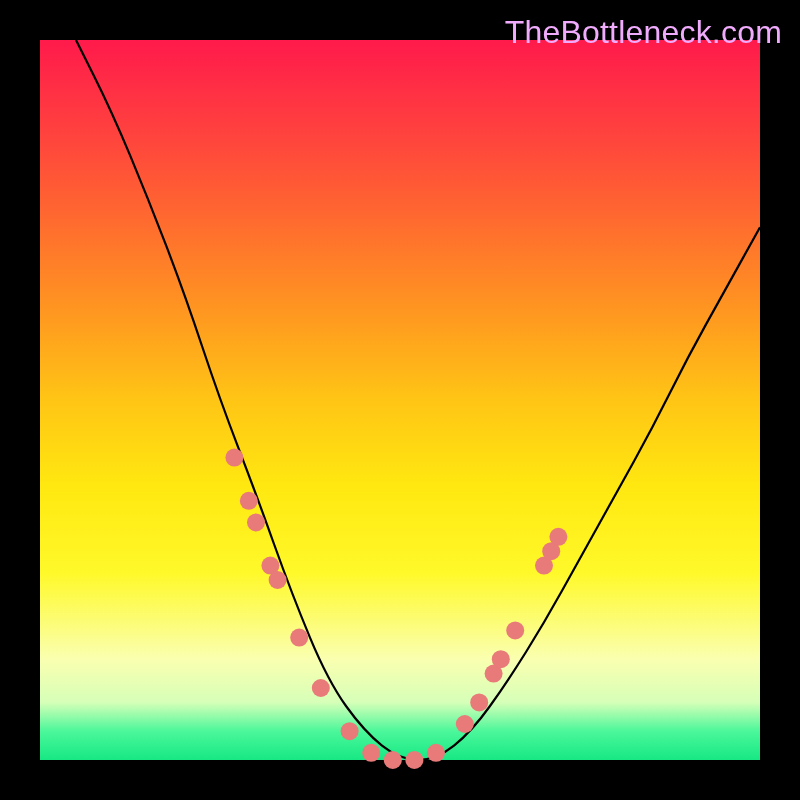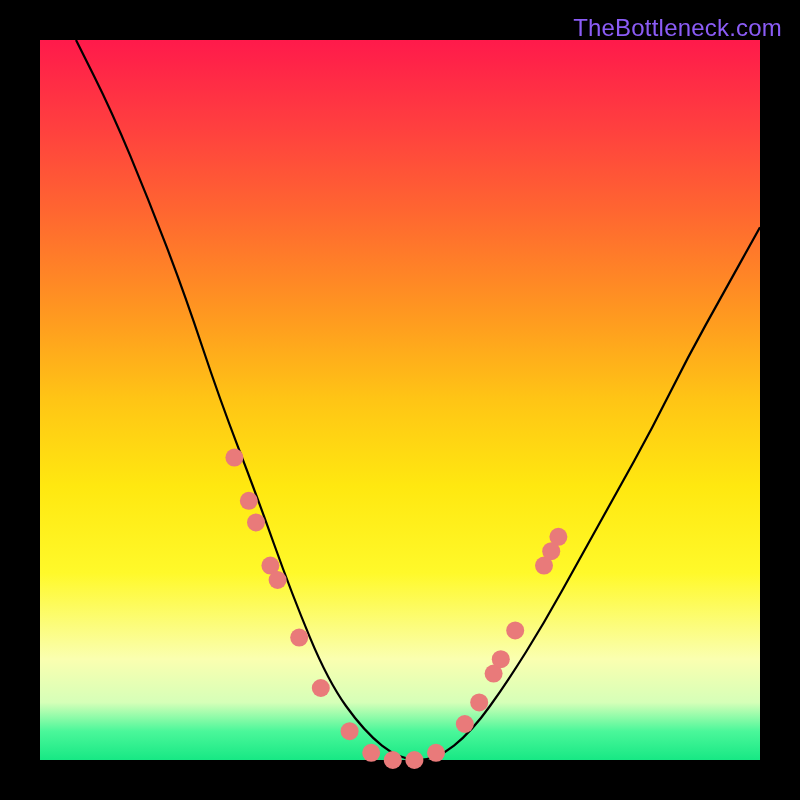--- a/index.html
+++ b/index.html
@@ -36,22 +36,22 @@
       #faffb0 86%,
       #d6ffb8 92%,
       #4bf79a 96%,
       #17e884 100%
     );
   }
   .watermark {
     position: absolute;
     top: 14px;
     right: 18px;
-    color: #8b5cf6;
-    font-size: 24px;
+    color: #f0abfc;
+    font-size: 32px;
     font-weight: 400;
     letter-spacing: 0.2px;
     user-select: none;
   }
   svg.curve {
     position: absolute;
     left: 0; top: 0;
     width: 720px;
     height: 720px;
     overflow: visible;

